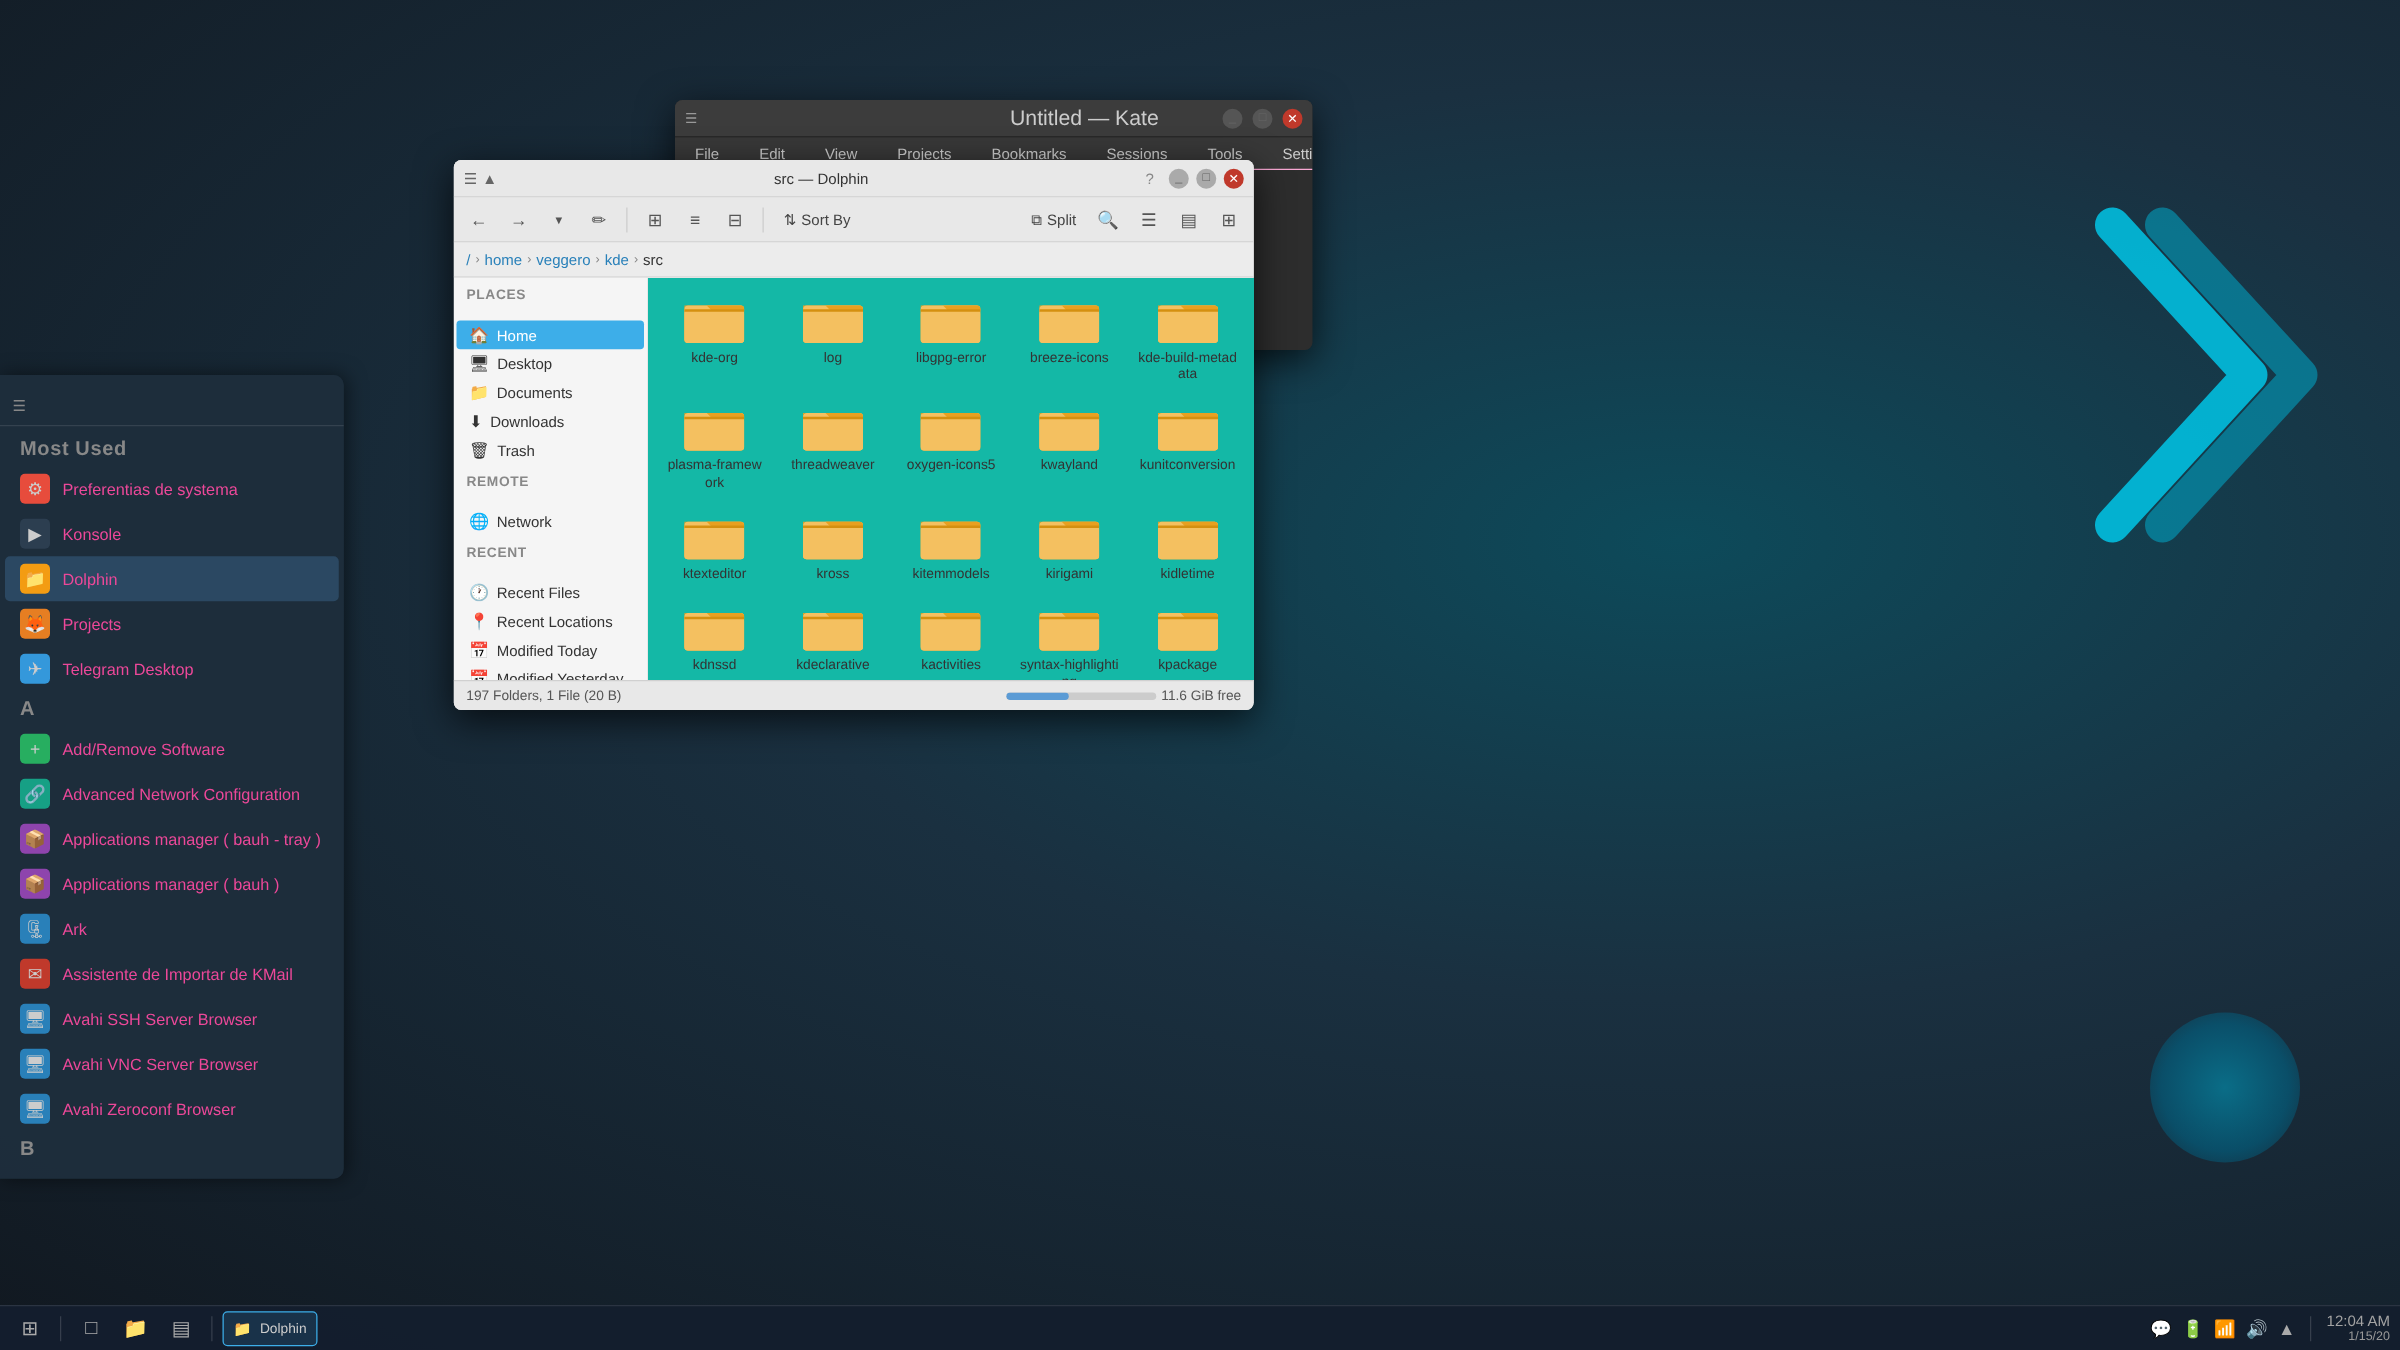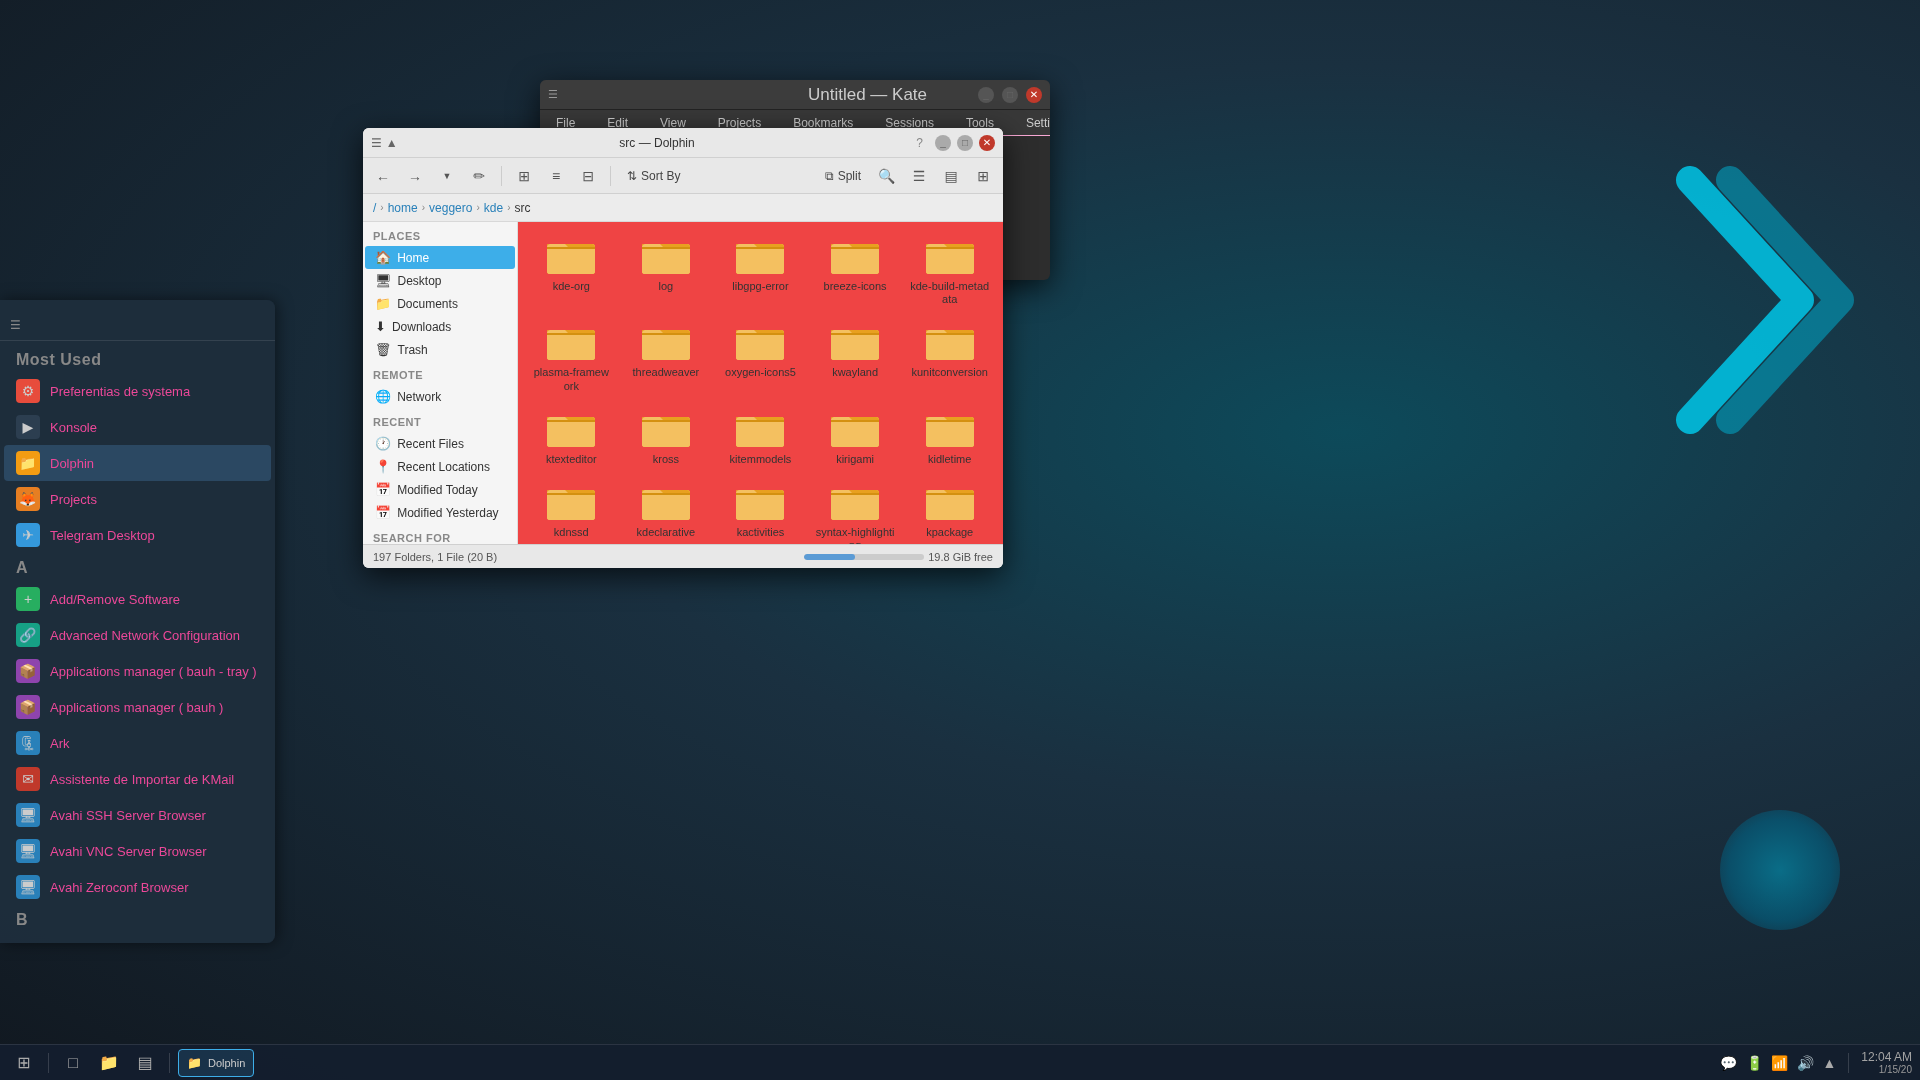--- a/index.html
+++ b/index.html
@@ -250,21 +250,21 @@
     
     .dolphin-sidebar {
       width: 155px;
       background: #f5f5f5;
       border-right: 1px solid #ddd;
       overflow-y: auto;
       flex-shrink: 0;
       font-size: 12px;
     }
     .sidebar-section-label {
-      padding: 8px 10px 4px;
+      padding: 8px 10px 14px;
       font-size: 11px;
       color: #888;
       font-weight: bold;
       text-transform: uppercase;
       letter-spacing: 0.5px;
     }
     .sidebar-place {
       display: flex;
       align-items: center;
       padding: 4px 10px;
@@ -279,21 +279,21 @@
 
     
     .dolphin-files {
       flex: 1;
       overflow-y: auto;
       padding: 8px;
       display: grid;
       grid-template-columns: repeat(5, 1fr);
       gap: 4px;
       align-content: start;
-      background: #ef4444;
+      background: #14b8a6;
     }
     .file-item {
       display: flex;
       flex-direction: column;
       align-items: center;
       padding: 6px 4px;
       border-radius: 4px;
       cursor: pointer;
       gap: 4px;
     }
@@ -752,21 +752,21 @@
       </div>
   </div>
 
   <div class="dolphin-statusbar">
     <span>197 Folders, 1 File (20 B)</span>
     <div class="status-spacer"></div>
     <div class="storage-bar">
       <div class="storage-track">
         <div class="storage-fill" style="width:42%"></div>
       </div>
-      <span>19.8 GiB free</span>
+      <span>11.6 GiB free</span>
     </div>
   </div>
 </div>
 
 <div class="app-launcher">
   <div style="display:flex; align-items:center; padding:8px 10px; border-bottom:1px solid rgba(255,255,255,0.1); margin-bottom:4px;">
     <span style="color:#888; font-size:12px; cursor:pointer;">☰</span>
   </div>
   <div class="launcher-section-title">Most Used</div>
   <div class="launcher-item">

